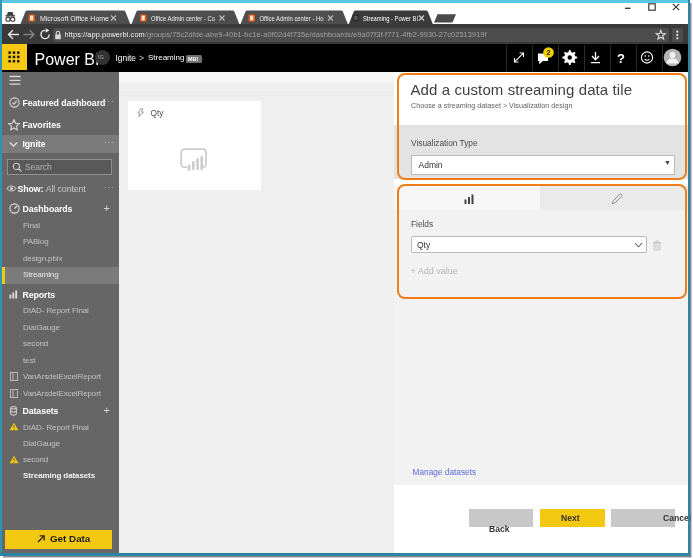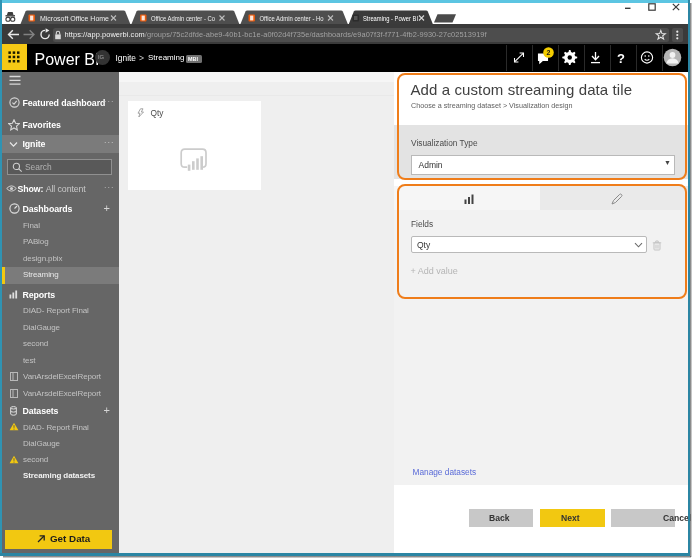--- a/index.html
+++ b/index.html
@@ -332,21 +332,21 @@
   <g fill="none" stroke="#c3c3c3" stroke-width="1">
     <rect x="2" y="2.8" width="6" height="7.2" rx="0.8"></rect>
     <path d="M0.8 2.8 L9.2 2.8 M3.8 2.6 L3.8 1 L6.2 1 L6.2 2.6 M4 4.6 L4 8.6 M6 4.6 L6 8.6"></path>
   </g>
 </svg>
 <div class="tx" style="left:410.5px;top:265.5px;font-size:9px;color:#b5b5b5;">+ Add value</div>
 
 <div class="tx" style="left:412.5px;top:467px;font-size:8.3px;color:#5a6bd8;">Manage datasets</div>
 
 <div class="a" style="left:469px;top:509px;width:64px;height:17.5px;background:#c8c8c8;"></div>
-<div class="tx" style="left:489px;top:513px;font-size:8.6px;color:#333;font-weight:bold;">Back</div>
+<div class="tx" style="left:489px;top:524px;font-size:8.6px;color:#333;font-weight:bold;">Back</div>
 <div class="a" style="left:539.5px;top:509px;width:65px;height:17.5px;background:#f2c811;"></div>
 <div class="tx" style="left:561px;top:513px;font-size:8.6px;color:#333;font-weight:bold;">Next</div>
 <div class="a" style="left:610.5px;top:509px;width:64px;height:17.5px;background:#c8c8c8;"></div>
 <div class="tx" style="left:627px;top:513px;font-size:8.6px;color:#333;font-weight:bold;margin-left:36px;">Cancel</div>
 
 <div class="a" style="left:396.7px;top:73.2px;width:290px;height:107px;border:2.6px solid #ef7d1a;border-radius:8px;box-sizing:border-box;"></div>
 <div class="a" style="left:396.7px;top:183.7px;width:290.5px;height:115px;border:2.6px solid #ef7d1a;border-radius:8px;box-sizing:border-box;"></div>
 
 <div class="a" style="left:0;top:0;width:690px;height:2.5px;background:#5cc5e2;"></div>
 <div class="a" style="left:0;top:0;width:2px;height:555px;background:#2f93b3;"></div>

